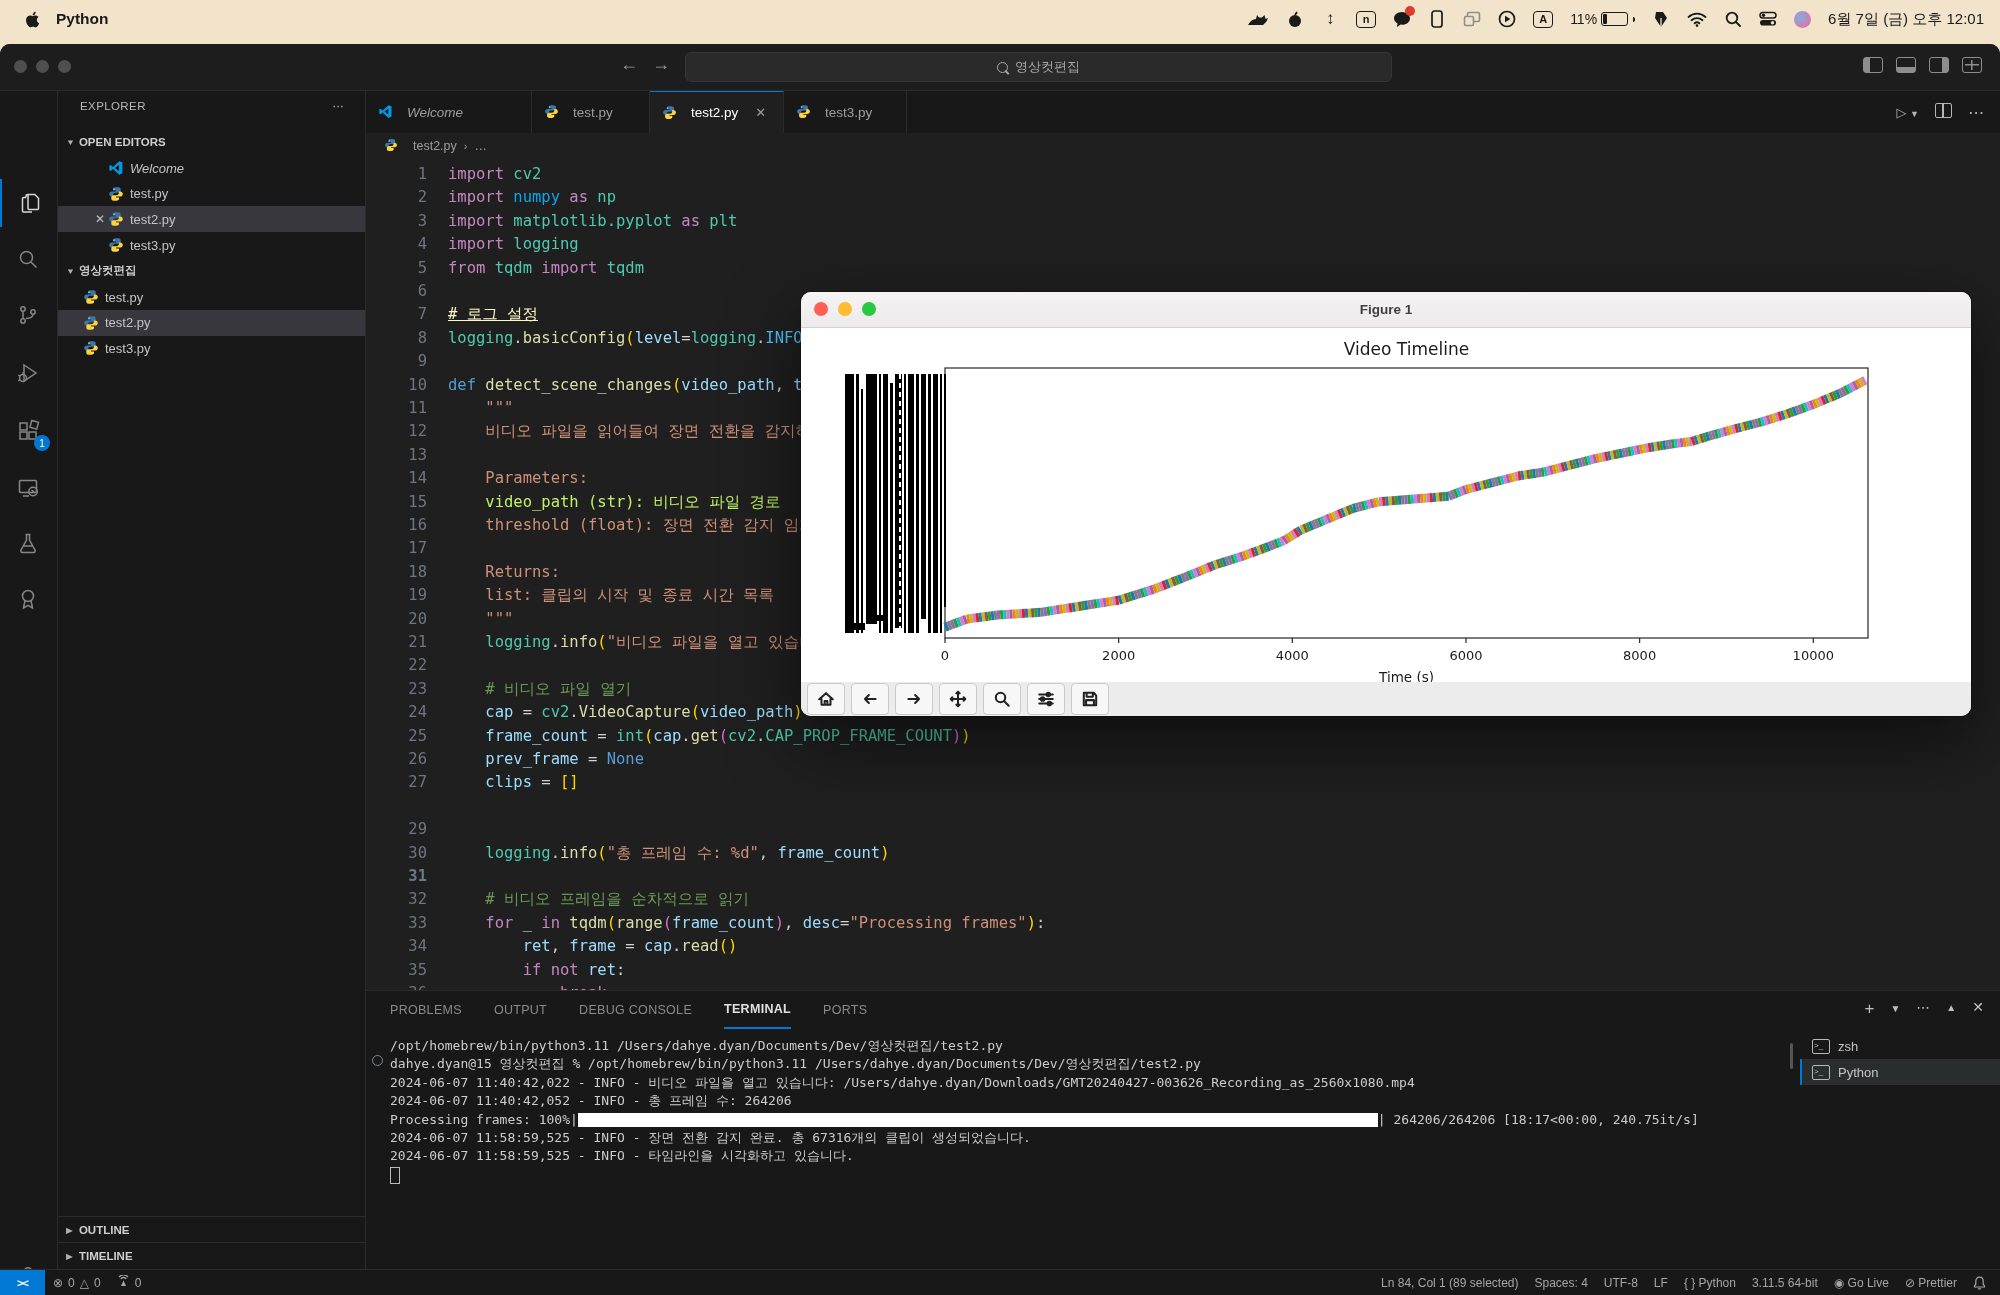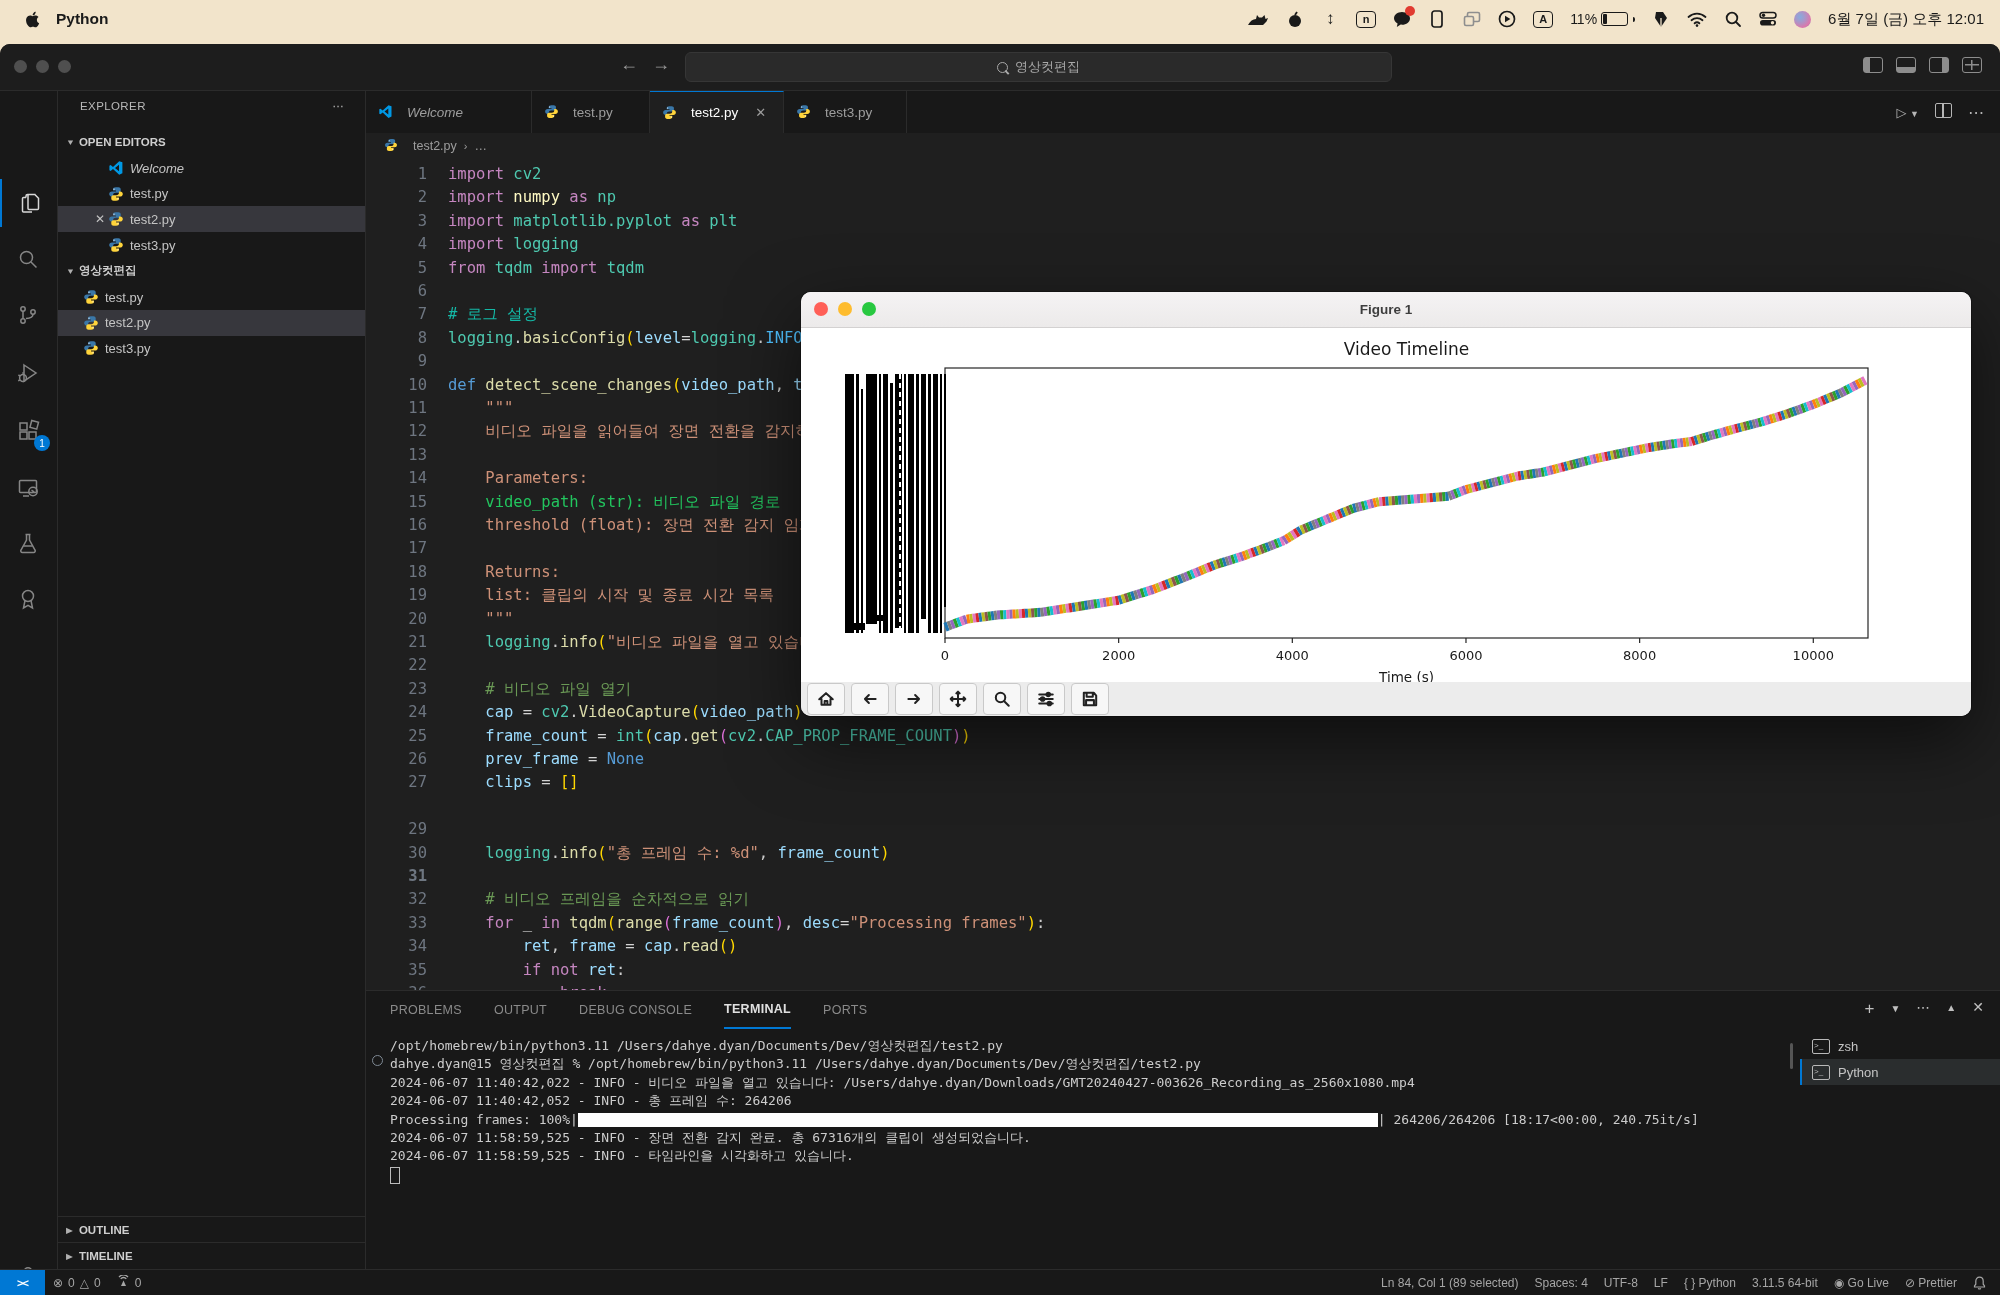--- a/index.html
+++ b/index.html
@@ -473,34 +473,34 @@
               <circle cx="6" cy="3.2" r=".6" fill="#fff"></circle>
               <circle cx="10" cy="12.8" r=".6" fill="#fff"></circle>
             </svg>
           </span>
         <span>test2.py</span>
         <span style="font-size:11px;">›</span>
         <span>…</span>
       </div>
       <div class="code mono" id="code">
           <div class="codeline" style="top: 4px;"><span class="ln">1</span><span class="ct"><span style="color: rgb(197, 134, 192);">import </span><span style="color: rgb(78, 201, 176);">cv2</span></span></div>
-          <div class="codeline" style="top: 27.4px;"><span class="ln">2</span><span class="ct"><span style="color: rgb(197, 134, 192);">import </span><span style="color: #fef9c3;">numpy</span><span style="color: rgb(197, 134, 192);"> as </span><span style="color: rgb(78, 201, 176);">np</span></span></div>
+          <div class="codeline" style="top: 27.4px;"><span class="ln">2</span><span class="ct"><span style="color: rgb(197, 134, 192);">import </span><span style="color: #0ea5e9;">numpy</span><span style="color: rgb(197, 134, 192);"> as </span><span style="color: rgb(78, 201, 176);">np</span></span></div>
           <div class="codeline" style="top: 50.8px;"><span class="ln">3</span><span class="ct"><span style="color: rgb(197, 134, 192);">import </span><span style="color: rgb(78, 201, 176);">matplotlib.pyplot</span><span style="color: rgb(197, 134, 192);"> as </span><span style="color: rgb(78, 201, 176);">plt</span></span></div>
           <div class="codeline" style="top: 74.2px;"><span class="ln">4</span><span class="ct"><span style="color: rgb(197, 134, 192);">import </span><span style="color: rgb(78, 201, 176);">logging</span></span></div>
           <div class="codeline" style="top: 97.6px;"><span class="ln">5</span><span class="ct"><span style="color: rgb(197, 134, 192);">from </span><span style="color: rgb(78, 201, 176);">tqdm</span><span style="color: rgb(197, 134, 192);"> import </span><span style="color: rgb(78, 201, 176);">tqdm</span></span></div>
           <div class="codeline" style="top: 121px;"><span class="ln">6</span><span class="ct"></span></div>
-          <div class="codeline" style="top: 144.4px;"><span class="ln">7</span><span class="ct"><span style="color: #14b8a6;"># 로그 설정</span></span></div>
+          <div class="codeline" style="top: 144.4px;"><span class="ln">7</span><span class="ct"><span style="color: #fef9c3; text-decoration: underline;"># 로그 설정</span></span></div>
           <div class="codeline" style="top: 167.8px;"><span class="ln">8</span><span class="ct"><span style="color: rgb(78, 201, 176);">logging</span><span style="color: rgb(204, 204, 204);">.</span><span style="color: rgb(220, 220, 170);">basicConfig</span><span style="color: rgb(255, 215, 0);">(</span><span style="color: rgb(156, 220, 254);">level</span><span style="color: rgb(212, 212, 212);">=</span><span style="color: rgb(78, 201, 176);">logging</span><span style="color: rgb(204, 204, 204);">.</span><span style="color: rgb(79, 193, 255);">INFO</span><span style="color: rgb(204, 204, 204);">,</span></span></div>
           <div class="codeline" style="top: 191.2px;"><span class="ln">9</span><span class="ct"></span></div>
           <div class="codeline" style="top: 214.6px;"><span class="ln">10</span><span class="ct"><span style="color: rgb(86, 156, 214);">def </span><span style="color: rgb(220, 220, 170);">detect_scene_changes</span><span style="color: rgb(255, 215, 0);">(</span><span style="color: rgb(156, 220, 254);">video_path</span><span style="color: rgb(204, 204, 204);">, </span><span style="color: rgb(156, 220, 254);">threshold</span></span></div>
           <div class="codeline" style="top: 238px;"><span class="ln">11</span><span class="ct"><span style="color: rgb(206, 145, 120);">    """</span></span></div>
           <div class="codeline" style="top: 261.4px;"><span class="ln">12</span><span class="ct"><span style="color: rgb(206, 145, 120);">    비디오 파일을 읽어들여 장면 전환을 감지하고, 저</span></span></div>
           <div class="codeline" style="top: 284.8px;"><span class="ln">13</span><span class="ct"></span></div>
           <div class="codeline" style="top: 308.2px;"><span class="ln">14</span><span class="ct"><span style="color: rgb(206, 145, 120);">    Parameters:</span></span></div>
-          <div class="codeline" style="top: 331.6px;"><span class="ln">15</span><span class="ct"><span style="color: #22c55e;">    video_path (str): 비디오 파일 경로</span></span></div>
+          <div class="codeline" style="top: 331.6px;"><span class="ln">15</span><span class="ct"><span style="color: #bef264;">    video_path (str): 비디오 파일 경로</span></span></div>
           <div class="codeline" style="top: 355px;"><span class="ln">16</span><span class="ct"><span style="color: rgb(206, 145, 120);">    threshold (float): 장면 전환 감지 임계값</span></span></div>
           <div class="codeline" style="top: 378.4px;"><span class="ln">17</span><span class="ct"></span></div>
           <div class="codeline" style="top: 401.8px;"><span class="ln">18</span><span class="ct"><span style="color: rgb(206, 145, 120);">    Returns:</span></span></div>
           <div class="codeline" style="top: 425.2px;"><span class="ln">19</span><span class="ct"><span style="color: rgb(206, 145, 120);">    list: 클립의 시작 및 종료 시간 목록</span></span></div>
           <div class="codeline" style="top: 448.6px;"><span class="ln">20</span><span class="ct"><span style="color: rgb(206, 145, 120);">    """</span></span></div>
           <div class="codeline" style="top: 472px;"><span class="ln">21</span><span class="ct"><span style="color: rgb(204, 204, 204);">    </span><span style="color: rgb(78, 201, 176);">logging</span><span style="color: rgb(204, 204, 204);">.</span><span style="color: rgb(220, 220, 170);">info</span><span style="color: rgb(255, 215, 0);">(</span><span style="color: rgb(206, 145, 120);">"비디오 파일을 열고 있습니다: </span></span></div>
           <div class="codeline" style="top: 495.4px;"><span class="ln">22</span><span class="ct"></span></div>
           <div class="codeline" style="top: 518.8px;"><span class="ln">23</span><span class="ct"><span style="color: rgb(106, 153, 85);">    # 비디오 파일 열기</span></span></div>
           <div class="codeline" style="top: 542.2px;"><span class="ln">24</span><span class="ct"><span style="color: rgb(204, 204, 204);">    </span><span style="color: rgb(156, 220, 254);">cap</span><span style="color: rgb(212, 212, 212);"> = </span><span style="color: rgb(78, 201, 176);">cv2</span><span style="color: rgb(204, 204, 204);">.</span><span style="color: rgb(220, 220, 170);">VideoCapture</span><span style="color: rgb(255, 215, 0);">(</span><span style="color: rgb(156, 220, 254);">video_path</span><span style="color: rgb(255, 215, 0);">)</span></span></div>
           <div class="codeline" style="top: 565.6px;"><span class="ln">25</span><span class="ct"><span style="color: rgb(204, 204, 204);">    </span><span style="color: rgb(156, 220, 254);">frame_count</span><span style="color: rgb(212, 212, 212);"> = </span><span style="color: rgb(78, 201, 176);">int</span><span style="color: rgb(255, 215, 0);">(</span><span style="color: rgb(156, 220, 254);">cap</span><span style="color: rgb(204, 204, 204);">.</span><span style="color: rgb(220, 220, 170);">get</span><span style="color: rgb(218, 112, 214);">(</span><span style="color: rgb(78, 201, 176);">cv2</span><span style="color: rgb(204, 204, 204);">.</span><span style="color: rgb(78, 201, 176);">CAP_PROP_FRAME_COUNT</span><span style="color: rgb(218, 112, 214);">)</span><span style="color: rgb(255, 215, 0);">)</span></span></div>

